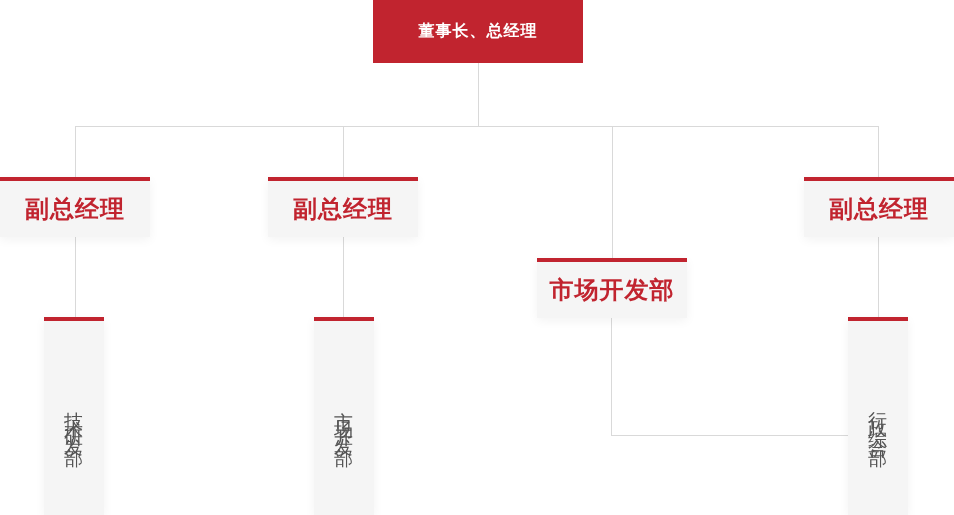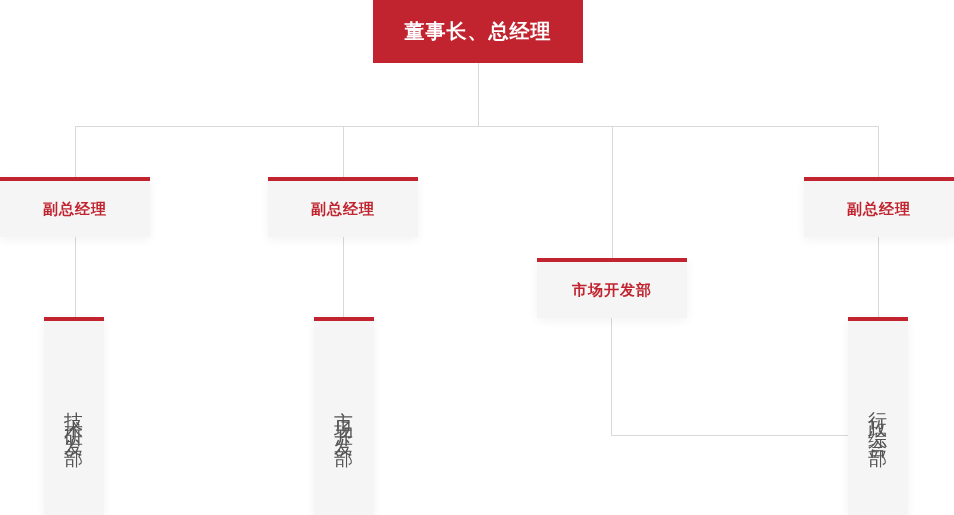--- a/index.html
+++ b/index.html
@@ -25,29 +25,29 @@
     display: flex;
     align-items: center;
     justify-content: center;
     box-sizing: border-box;
     z-index: 1;
   }
   .node-root {
     left: 373px; top: 0; width: 210px; height: 63px;
     background: var(--accent-red, #c1242f);
     color: var(--root-text, #ffffff);
-    font-size: 20px;
+    font-size: 16px;
     font-weight: bold;
     letter-spacing: 1px;
   }
   .node-l2 {
     background: var(--box-bg, #f5f5f5);
     border-top: 4px solid var(--accent-red, #c1242f);
     color: var(--accent-red, #c1242f);
-    font-size: 15px;
+    font-size: 24px;
     font-weight: bold;
     letter-spacing: 1px;
     width: 150px; height: 60px;
     box-shadow: 0 3px 10px rgba(0,0,0,0.05);
   }
   .node-vp1 { left: 0;     top: 177px; }
   .node-vp2 { left: 268px; top: 177px; }
   .node-cfo { left: 537px; top: 258px; }
   .node-vp3 { left: 804px; top: 177px; }
   .node-dept {

